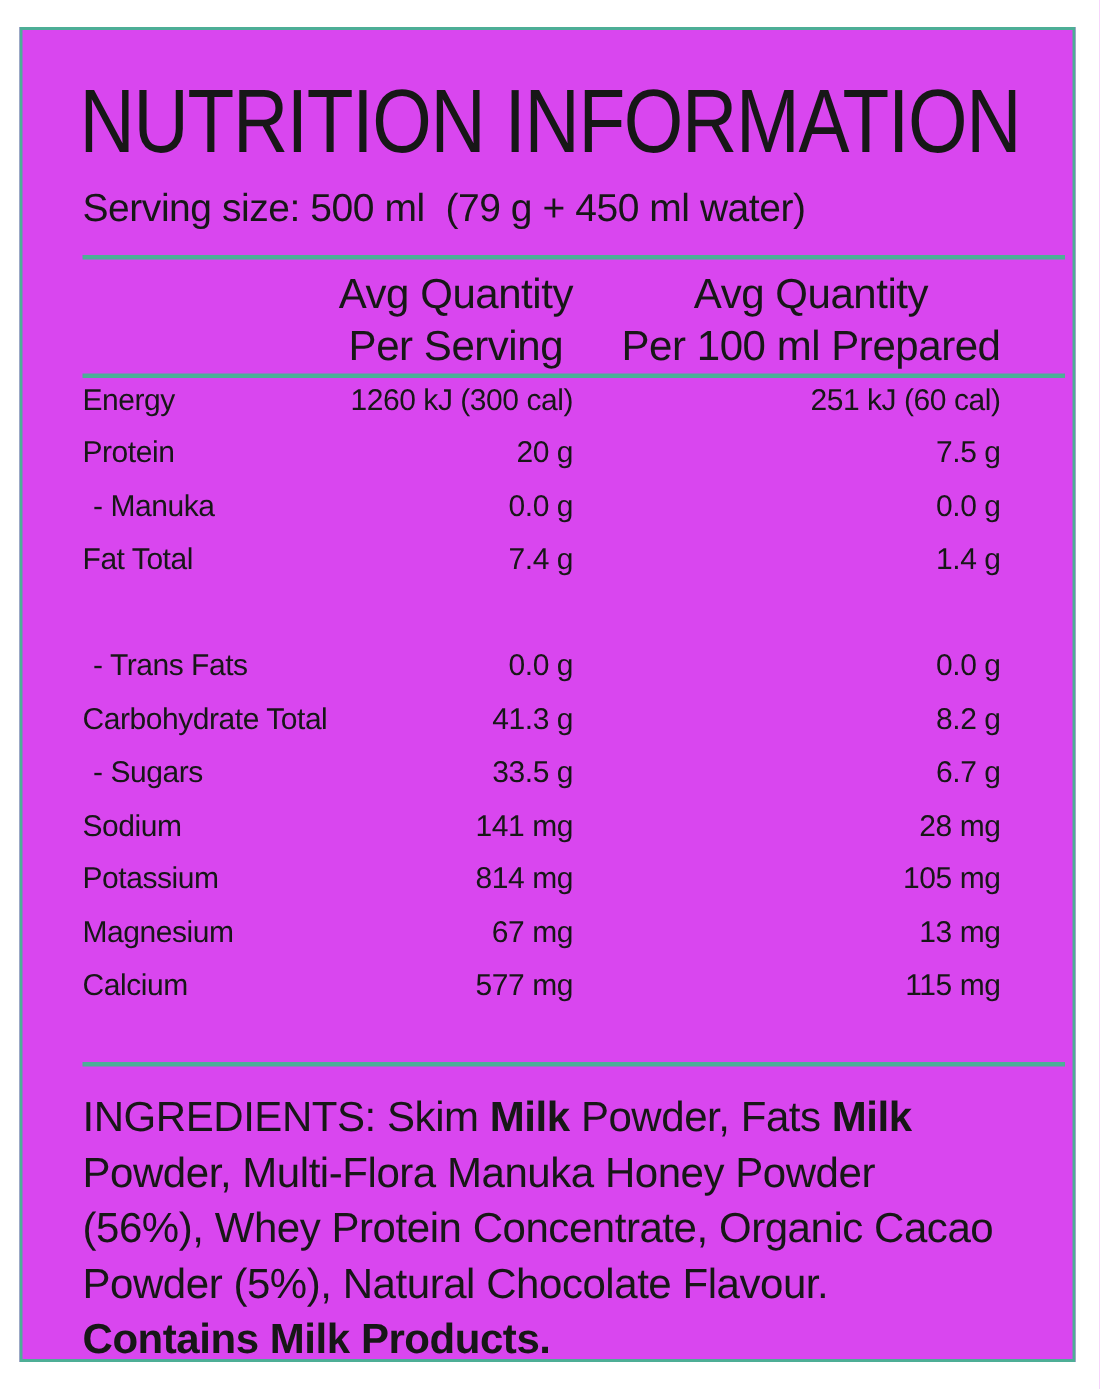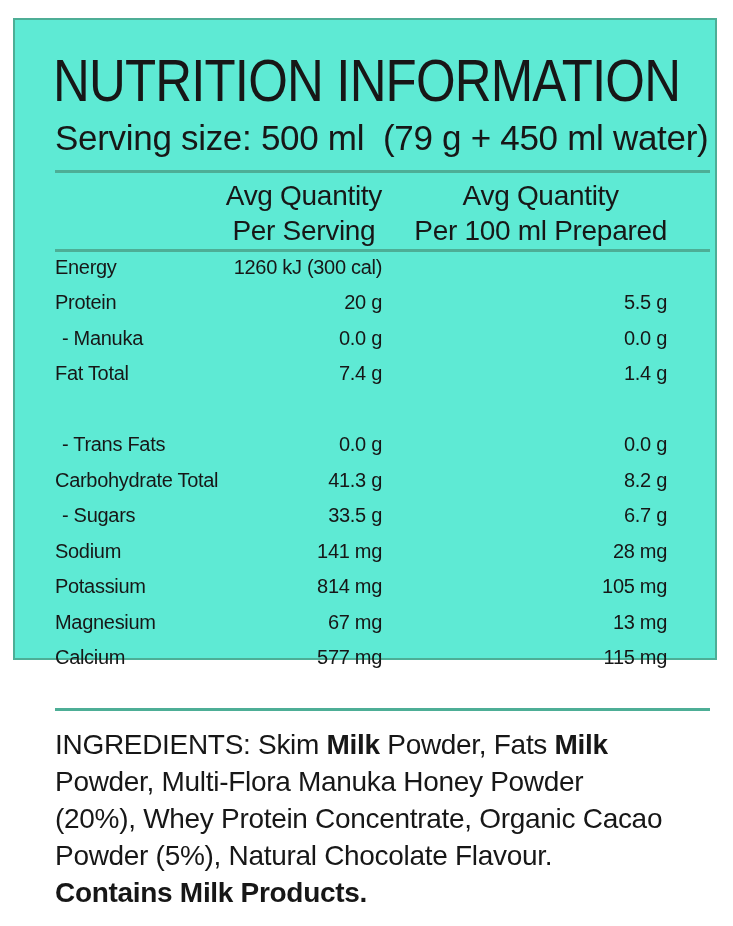--- a/index.html
+++ b/index.html
@@ -5,32 +5,32 @@
   :root { --accent:#4dae96; --ink:#171717; }
   * { margin:0; padding:0; box-sizing:border-box; }
   html,body { width:733px; height:926px; background:#ffffff; }
   body {
     font-family:"Liberation Sans","DejaVu Sans",sans-serif;
     color:var(--ink);
     position:relative;
     overflow:hidden;
   }
   .panel {
-    position:absolute; left:13px; top:18px; width:704px; height:642px;
-    border:2px solid var(--accent); background:#5eead4;
+    position:absolute; left:13px; top:18px; width:704px; height:890px;
+    border:2px solid var(--accent); background:#d946ef;
   }
   .title {
     position:absolute; left:38px; top:30px;
     font-size:60px; line-height:62px; letter-spacing:-1px;
     transform:scaleX(.85); transform-origin:left top;
     white-space:nowrap; font-weight:normal;
   }
   .serving {
     position:absolute; left:40px; top:102px;
-    font-size:35px; line-height:32px; white-space:pre; letter-spacing:-0.3px;
+    font-size:26px; line-height:32px; white-space:pre; letter-spacing:-0.3px;
   }
   .rule {
     position:absolute; left:40px; width:655px; height:3px;
     background:var(--accent);
   }
   .rule1 { top:150px; }
   .rule2 { top:229px; }
   .rule3 { top:688px; }
   .colhead {
     position:absolute; top:158px; text-align:center;
@@ -70,25 +70,26 @@
   <div class="colhead c2">
     <div>Avg Quantity</div>
     <div>Per 100 ml Prepared</div>
   </div>
 
   <div class="rule rule2"></div>
 
   <div class="nrow" style="top:230px">
     <span class="lab">Energy</span>
     <span class="v1">1260 kJ (300 cal)</span>
+    <span class="v2">251 kJ (60 cal)</span>
   </div>
   <div class="nrow" style="top:265px">
     <span class="lab">Protein</span>
     <span class="v1">20 g</span>
-    <span class="v2">5.5 g</span>
+    <span class="v2">7.5 g</span>
   </div>
   <div class="nrow sub" style="top:301px">
     <span class="lab">- Manuka</span>
     <span class="v1">0.0 g</span>
     <span class="v2">0.0 g</span>
   </div>
   <div class="nrow" style="top:336px">
     <span class="lab">Fat Total</span>
     <span class="v1">7.4 g</span>
     <span class="v2">1.4 g</span>
@@ -124,15 +125,15 @@
     <span class="v2">13 mg</span>
   </div>
   <div class="nrow" style="top:620px">
     <span class="lab">Calcium</span>
     <span class="v1">577 mg</span>
     <span class="v2">115 mg</span>
   </div>
 
   <div class="rule rule3"></div>
 
-  <p class="ingredients"><span>INGREDIENTS: Skim </span><span class="b">Milk</span><span> Powder, Fats </span><span class="b">Milk</span><span> Powder, Multi-Flora Manuka Honey Powder (20%), Whey Protein Concentrate, Organic Cacao Powder (5%), Natural Chocolate Flavour. </span><span class="b">Contains Milk Products.</span></p>
+  <p class="ingredients"><span>INGREDIENTS: Skim </span><span class="b">Milk</span><span> Powder, Fats </span><span class="b">Milk</span><span> Powder, Multi-Flora Manuka Honey Powder (56%), Whey Protein Concentrate, Organic Cacao Powder (5%), Natural Chocolate Flavour. </span><span class="b">Contains Milk Products.</span></p>
 
 </div>
 
 </body></html>

